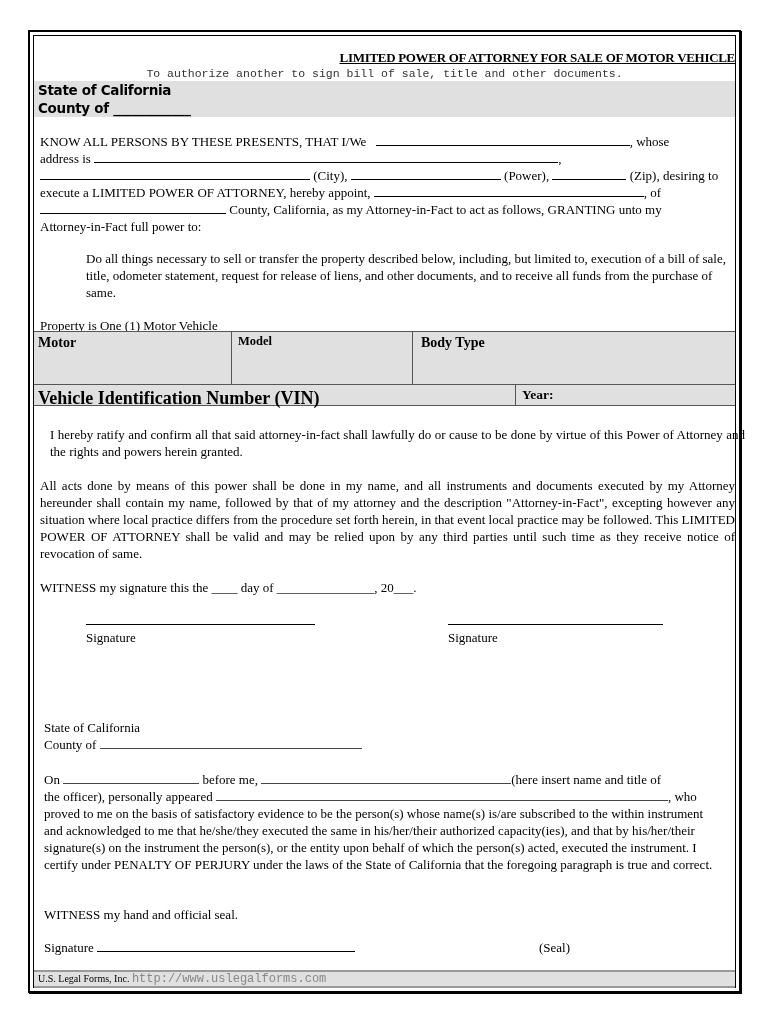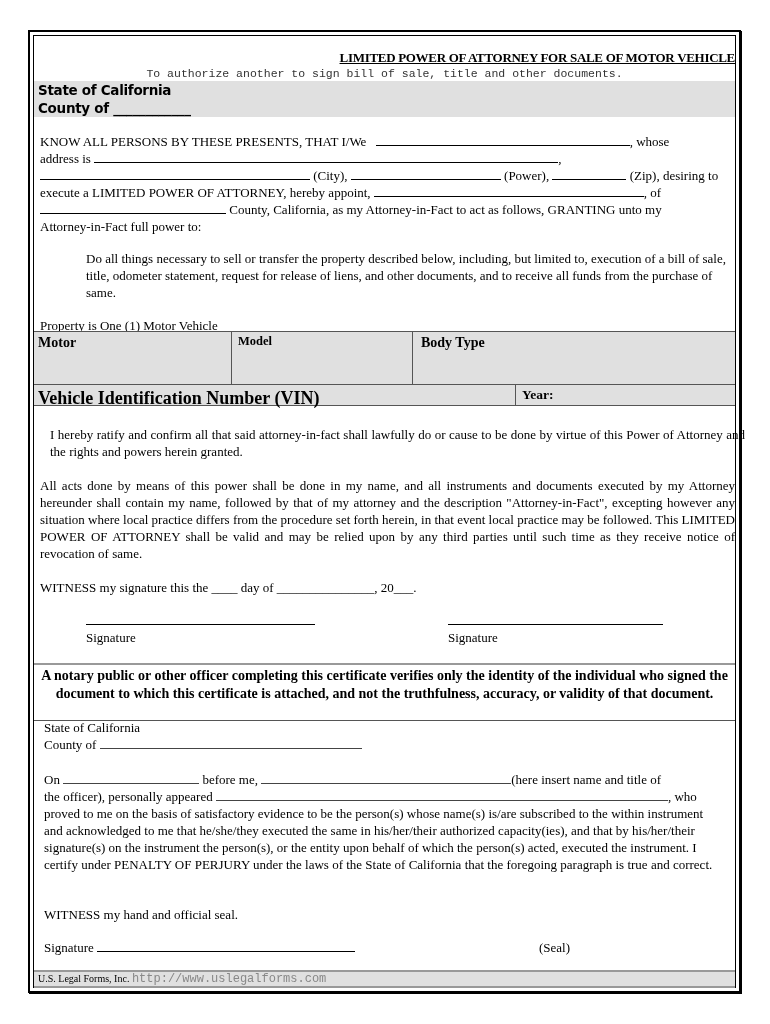--- a/index.html
+++ b/index.html
@@ -123,21 +123,20 @@
 
     <div class="abs serif body-text" style="left:6px; top:441px; width:695px; text-align:justify;">All acts done by means of this power shall be done in my name, and all instruments and documents executed by my Attorney hereunder shall contain my name, followed by that of my attorney and the description "Attorney-in-Fact", excepting however any situation where local practice differs from the procedure set forth herein, in that event local practice may be followed. This LIMITED POWER OF ATTORNEY shall be valid and may be relied upon by any third parties until such time as they receive notice of revocation of same.</div>
 
     <div class="abs serif body-text" style="left:6px; top:543px;">WITNESS my signature this the ____ day of _______________, 20___.</div>
 
     <div class="abs sig-line" style="left:52px; top:588px; width:229px;"></div>
     <div class="abs serif body-text" style="left:52px; top:593px;">Signature</div>
     <div class="abs sig-line" style="left:414px; top:588px; width:215px;"></div>
     <div class="abs serif body-text" style="left:414px; top:593px;">Signature</div>
 
-    <div class="abs notary-head">A notary public or other officer completing this certificate verifies only the identity of the individual who signed the document to which this certificate is attached, and not the truthfulness, accuracy, or validity of that document.</div>
 
     <div class="abs serif body-text" style="left:10px; top:683px;">State of California</div>
     <div class="abs serif body-text" style="left:10px; top:700px; white-space:nowrap;">
       <span>County of</span>
       <span class="thin-blank" style="width:262px;"></span>
     </div>
 
     <div class="abs serif body-text" style="left:10px; top:735px; white-space:nowrap;">
       <span>On</span>
       <span class="thin-blank" style="width:136px;"></span>

